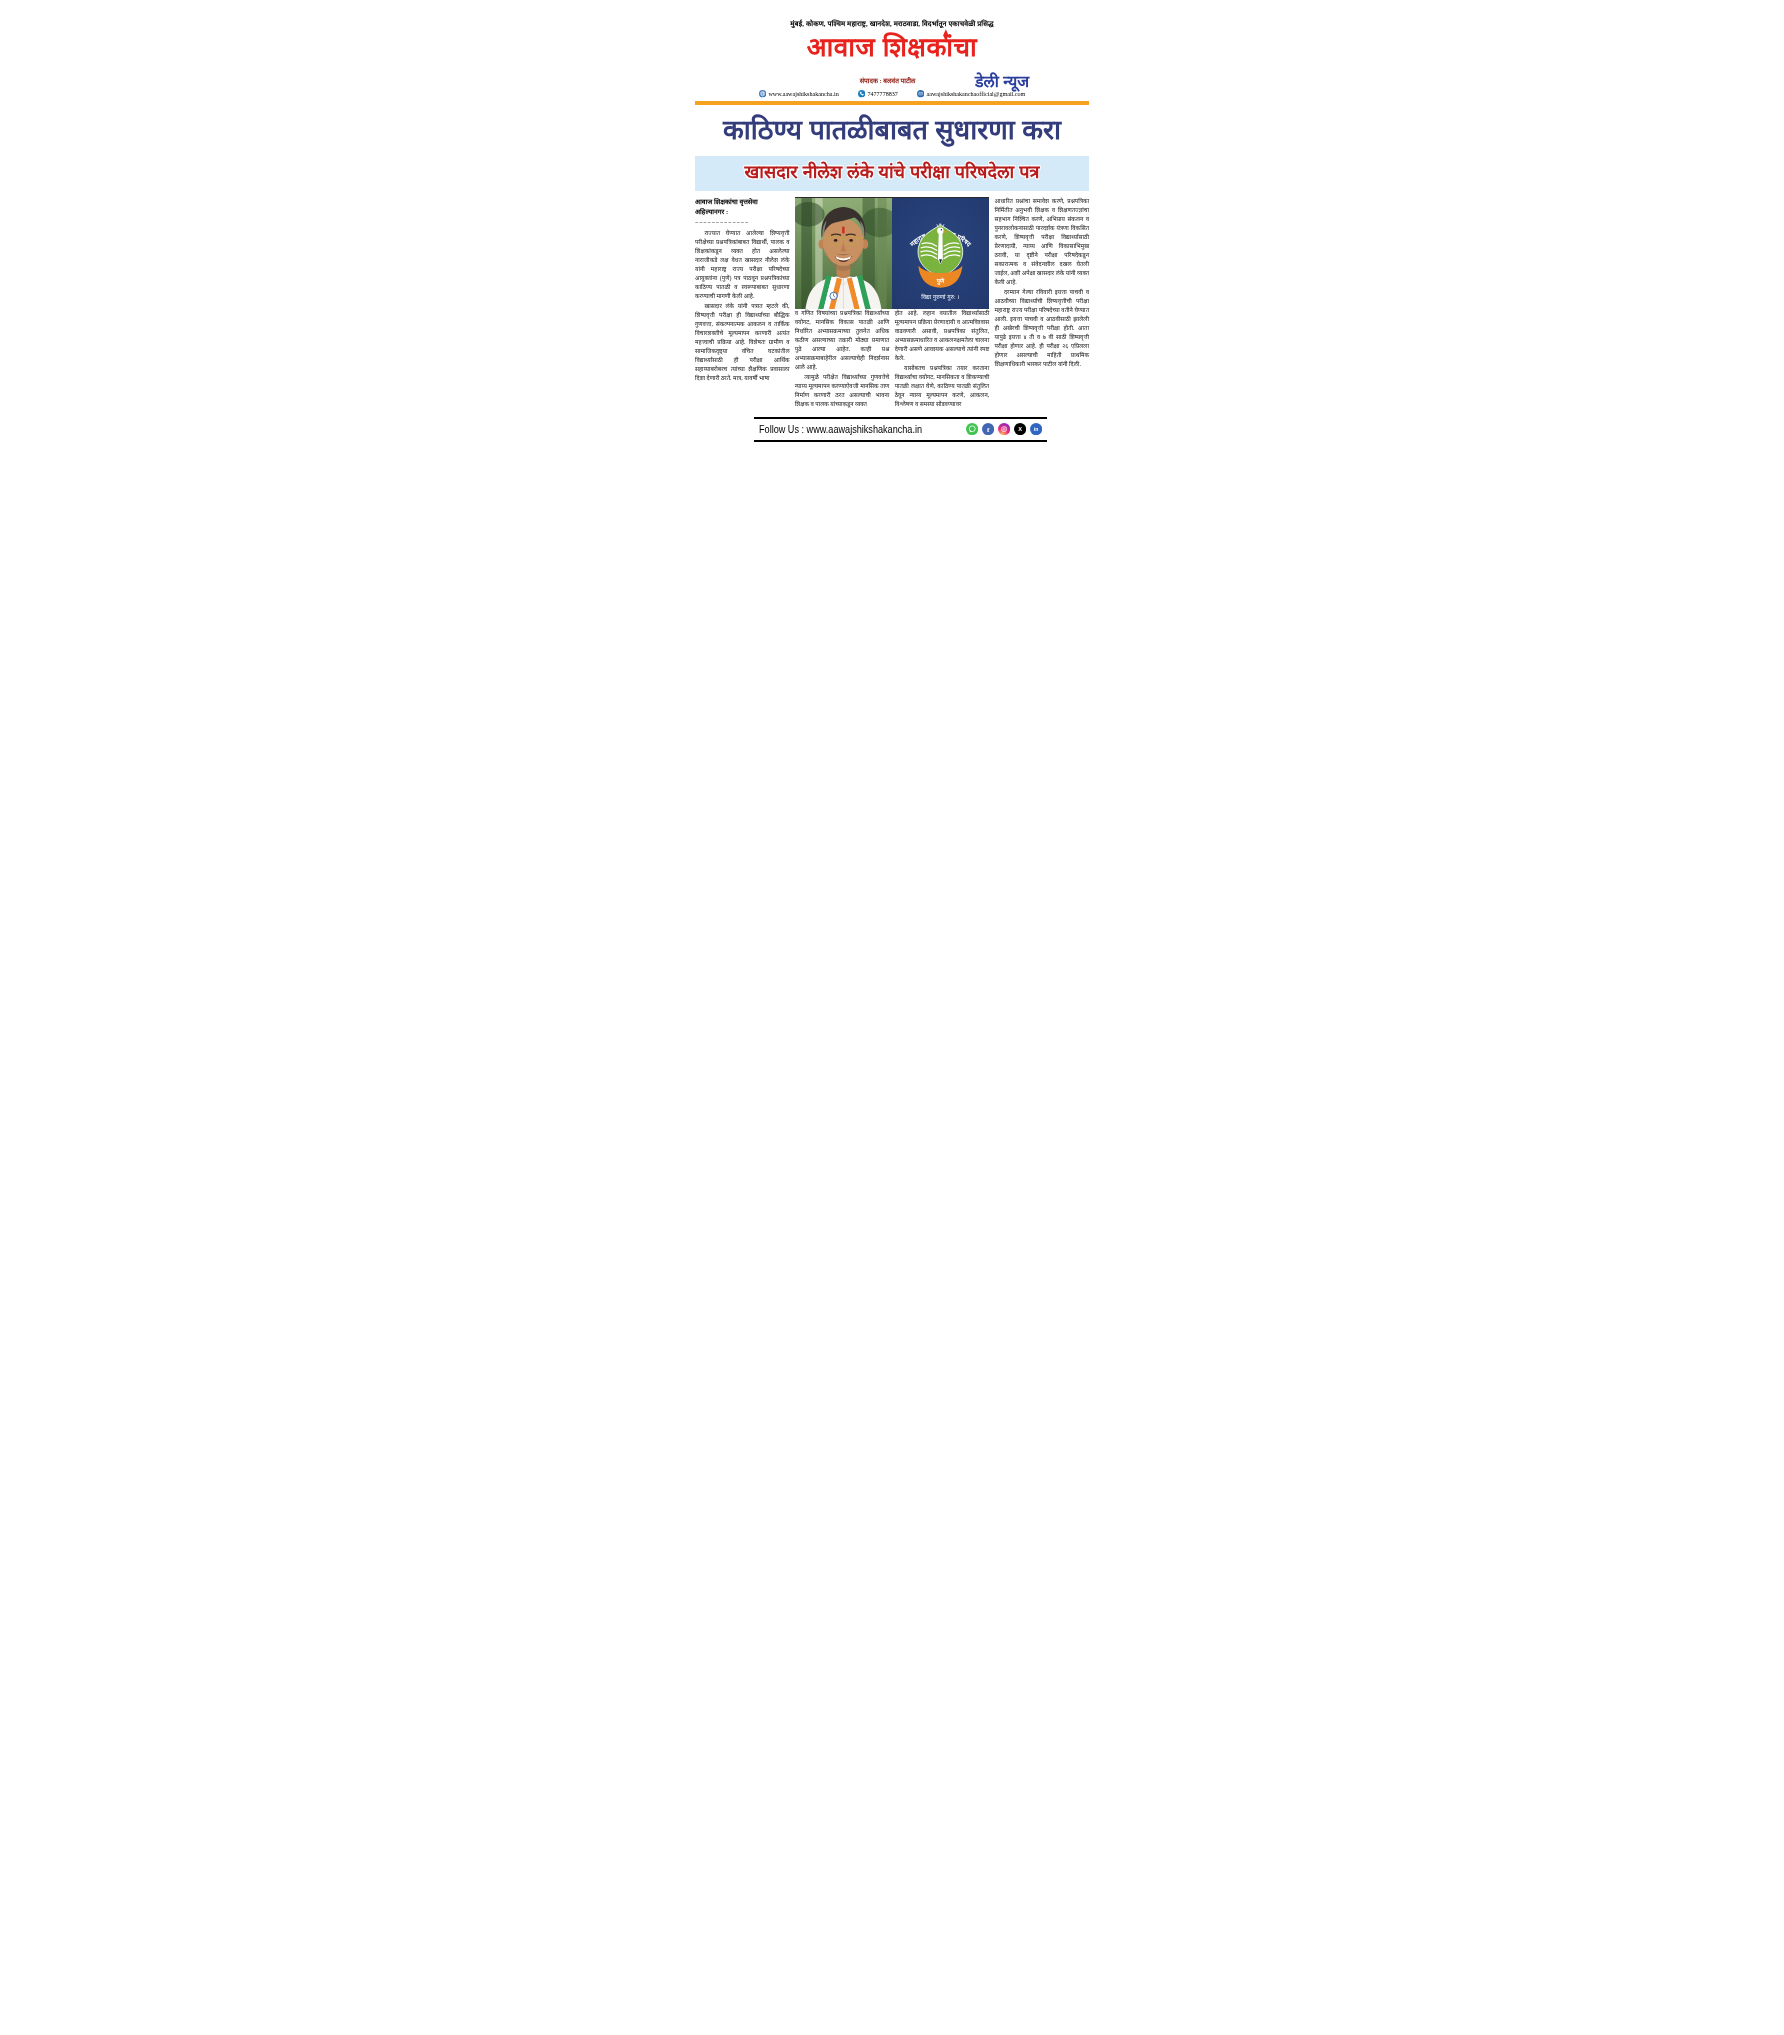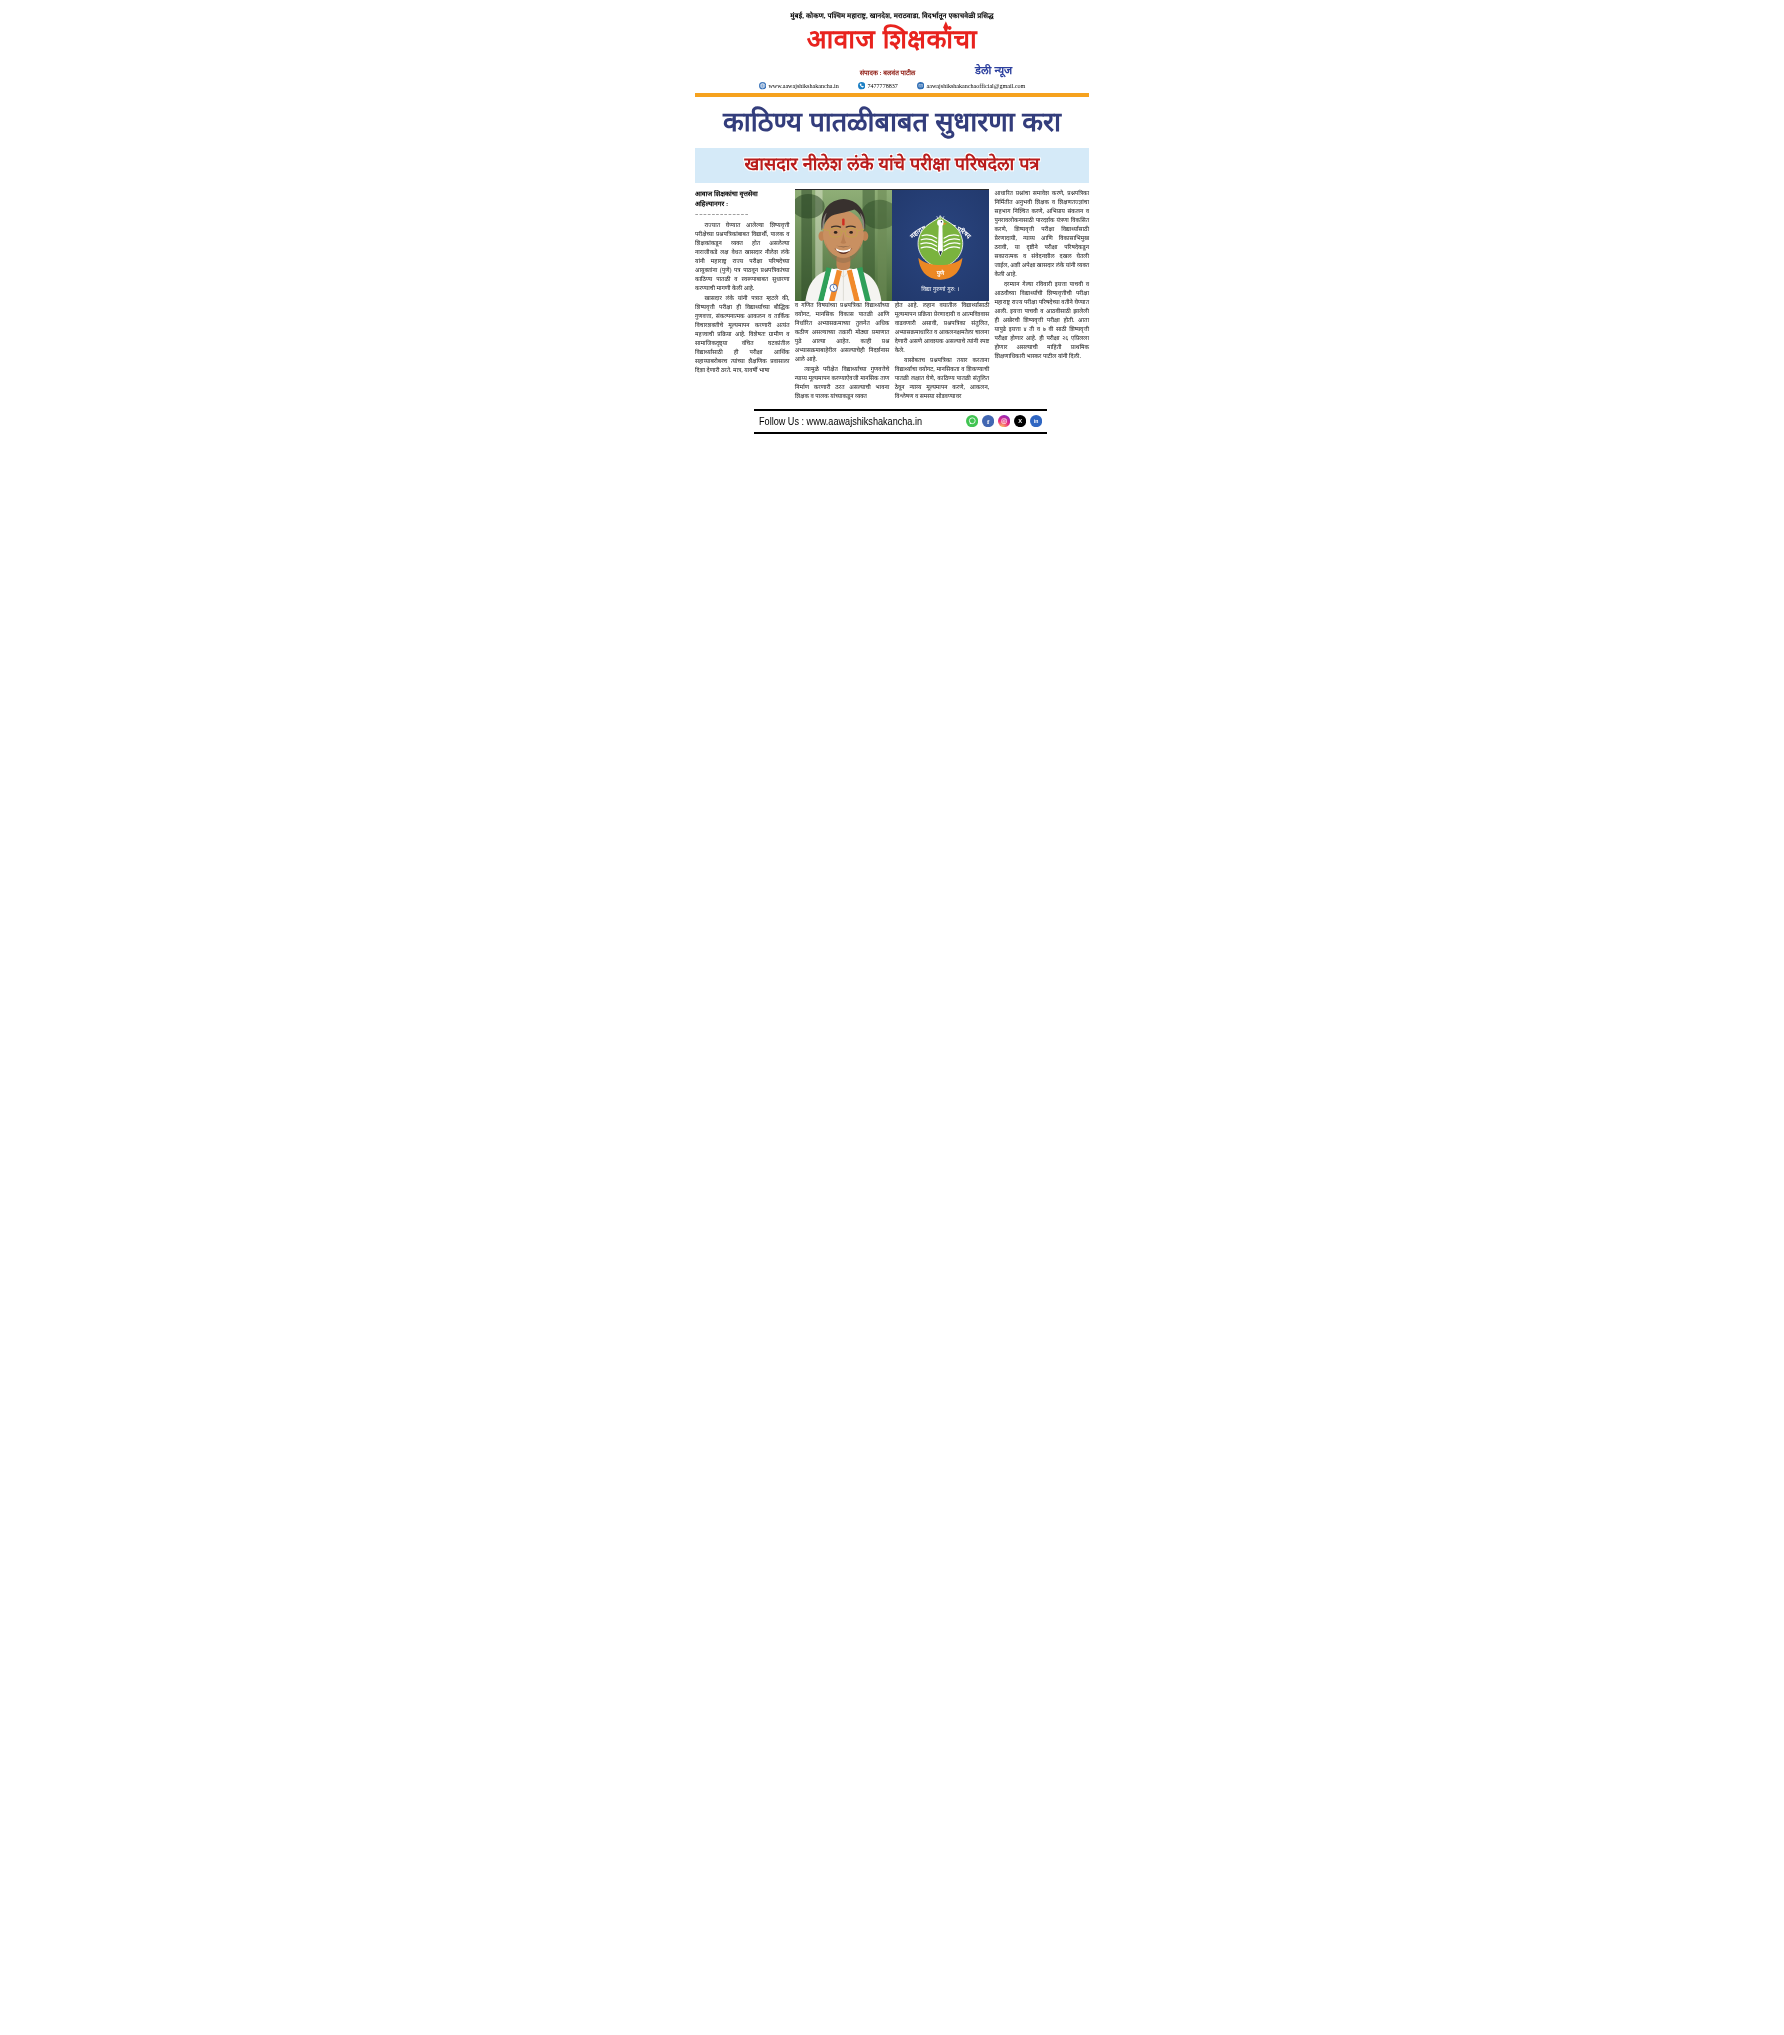--- a/index.html
+++ b/index.html
@@ -1,17 +1,17 @@
 <!DOCTYPE html>
 <html lang="mr" style="font-size:6.5px"><head>
 <meta charset="utf-8">
 <style>
   html,body{margin:0;padding:0;background:#ffffff;}
   .page{
-    position:relative;width:446px;height:602px;margin:0 auto;
+    position:relative;width:446px;height:602px;margin:8px auto;
     background:#fff;overflow:hidden;
     font-family:"Liberation Serif","DejaVu Serif",serif;color:#111;
   }
   .inner{margin:0 26px;}
 
   
   .tagline{
     padding-top:11.4px;text-align:center;font-size:7px;font-weight:700;color:#000;
     letter-spacing:0.1px;
   }
@@ -25,21 +25,21 @@
     position:absolute;right:18px;top:-3.3px;width:5.3px;height:12.2px;background:#e8231e;
     clip-path:polygon(50% 0,100% 50%,50% 100%,0 50%);
   }
   .subhead-row{position:relative;height:19px;}
   .editor{
     position:absolute;left:50%;transform:translateX(-58%);top:6.5px;
     font-size:6.5px;font-weight:700;color:#8a1309;
   }
   .edition{
     position:absolute;left:280px;top:0;
-    font-size:11px;font-weight:700;color:#2b3f9e;
+    font-size:16px;font-weight:700;color:#2b3f9e;
     font-family:"Liberation Sans","DejaVu Sans",sans-serif;
   }
   .contact-row{
     display:flex;justify-content:center;align-items:center;gap:19px;
     margin-top:1.6px;font-size:6.1px;color:#000;
   }
   .contact-item{display:flex;align-items:center;gap:2.4px;}
   .contact-item svg{display:block;}
   .orange-bar{margin-top:3.3px;height:3.7px;background:#f6a21e;}
 

